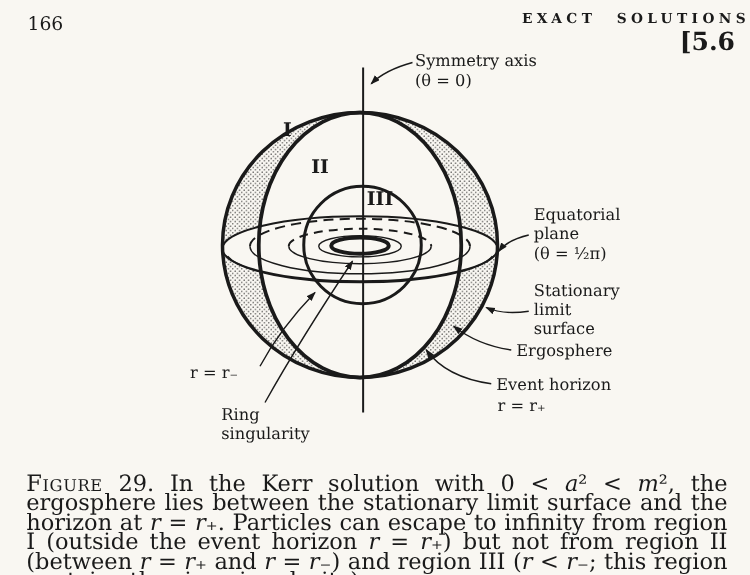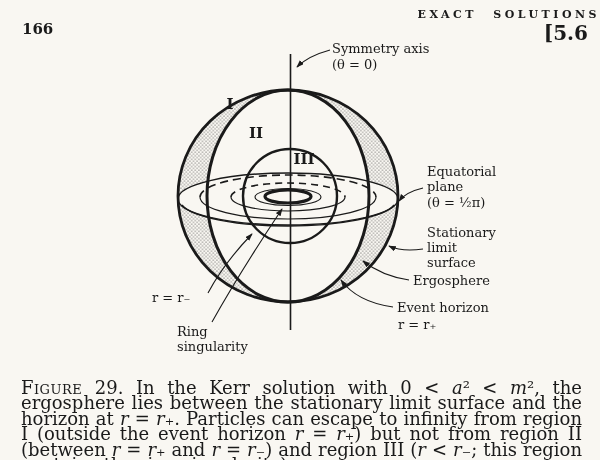--- a/index.html
+++ b/index.html
@@ -6,21 +6,21 @@
   body{
     width:600px;height:460px;overflow:hidden;position:relative;
     background:#f9f7f2;
     font-family:"DejaVu Serif", serif;
     color:#1a1a1a;
     -webkit-font-smoothing:antialiased;
   }
   .page{position:absolute;inset:0;}
   
   .hdr{position:absolute;top:6px;left:0;width:600px;height:22px;}
-  .hdr .pagenum{position:absolute;left:22px;top:14px;font-size:15px;font-weight:bold;}
+  .hdr .pagenum{position:absolute;left:22px;top:4px;font-size:15px;font-weight:normal;}
   .hdr .running{position:absolute;left:0;right:0;top:2px;text-align:right;
     font-size:11px;font-weight:bold;letter-spacing:3.5px;word-spacing:9px;}
   .hdr .secref{position:absolute;right:12px;top:15px;font-size:20px;font-weight:bold;}
   
   svg.fig{position:absolute;left:0;top:0;}
   .dlabel{font-family:"DejaVu Serif",serif;font-size:13px;fill:#1a1a1a;}
   .rlabel{font-family:"DejaVu Serif",serif;font-size:15px;font-weight:600;fill:#1a1a1a;}
   
   .caption{
     position:absolute;left:21px;top:362px;width:561px;

